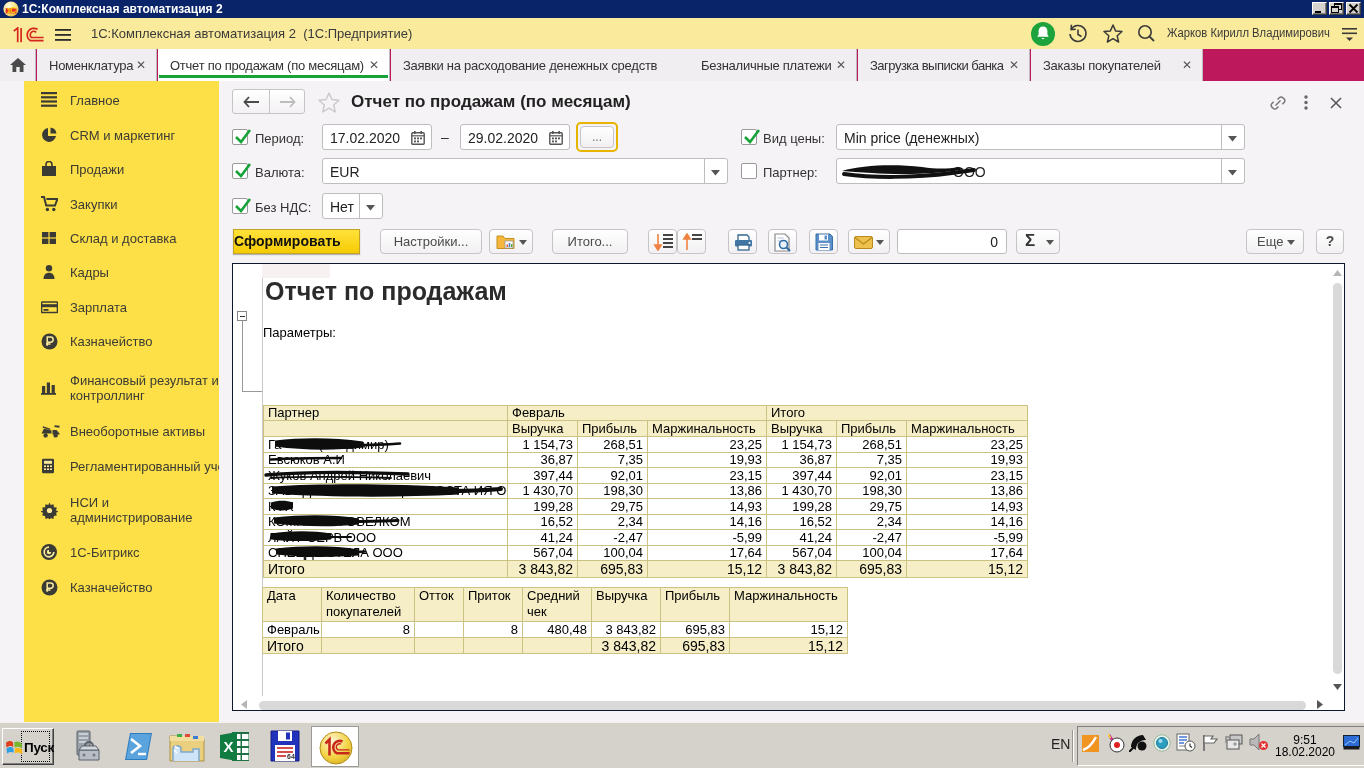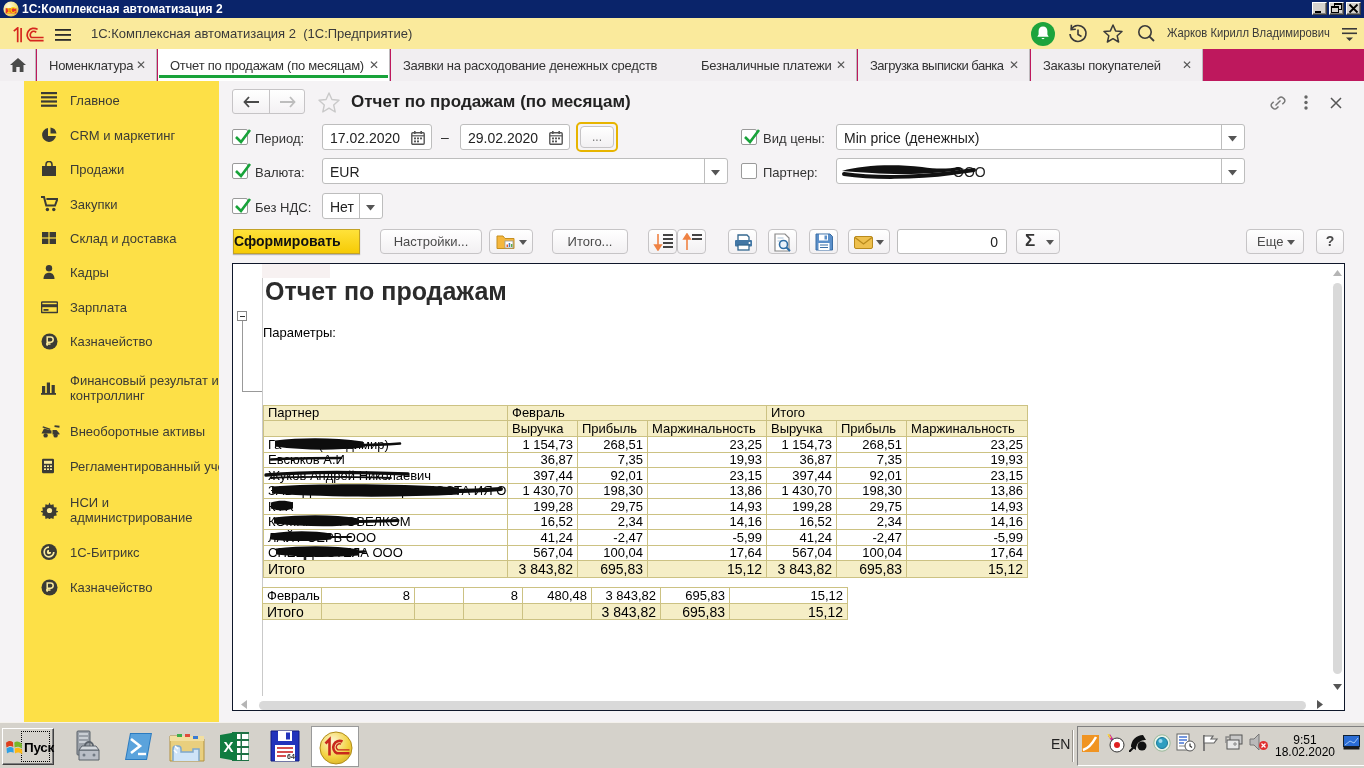--- a/index.html
+++ b/index.html
@@ -665,20 +665,30 @@
         <col style="width:59px">
         <col style="width:93px">
         <col style="width:49px">
         <col style="width:59px">
         <col style="width:69px">
         <col style="width:69px">
         <col style="width:69px">
         <col style="width:118px">
       </colgroup>
     <tbody>
+        <tr class="hd" style="height:34px">
+          <td style="vertical-align:top">Дата</td>
+          <td style="vertical-align:top">Количество покупателей</td>
+          <td style="vertical-align:top">Отток</td>
+          <td style="vertical-align:top">Приток</td>
+          <td style="vertical-align:top">Средний чек</td>
+          <td style="vertical-align:top">Выручка</td>
+          <td style="vertical-align:top">Прибыль</td>
+          <td style="vertical-align:top">Маржинальность</td>
+        </tr>
     <tr style="height:16px">
           <td class="nm">Февраль</td>
           <td class="n">8</td>
           <td class="n"></td>
           <td class="n">8</td>
           <td class="n">480,48</td>
           <td class="n">3 843,82</td>
           <td class="n">695,83</td>
           <td class="n">15,12</td>
         </tr>

